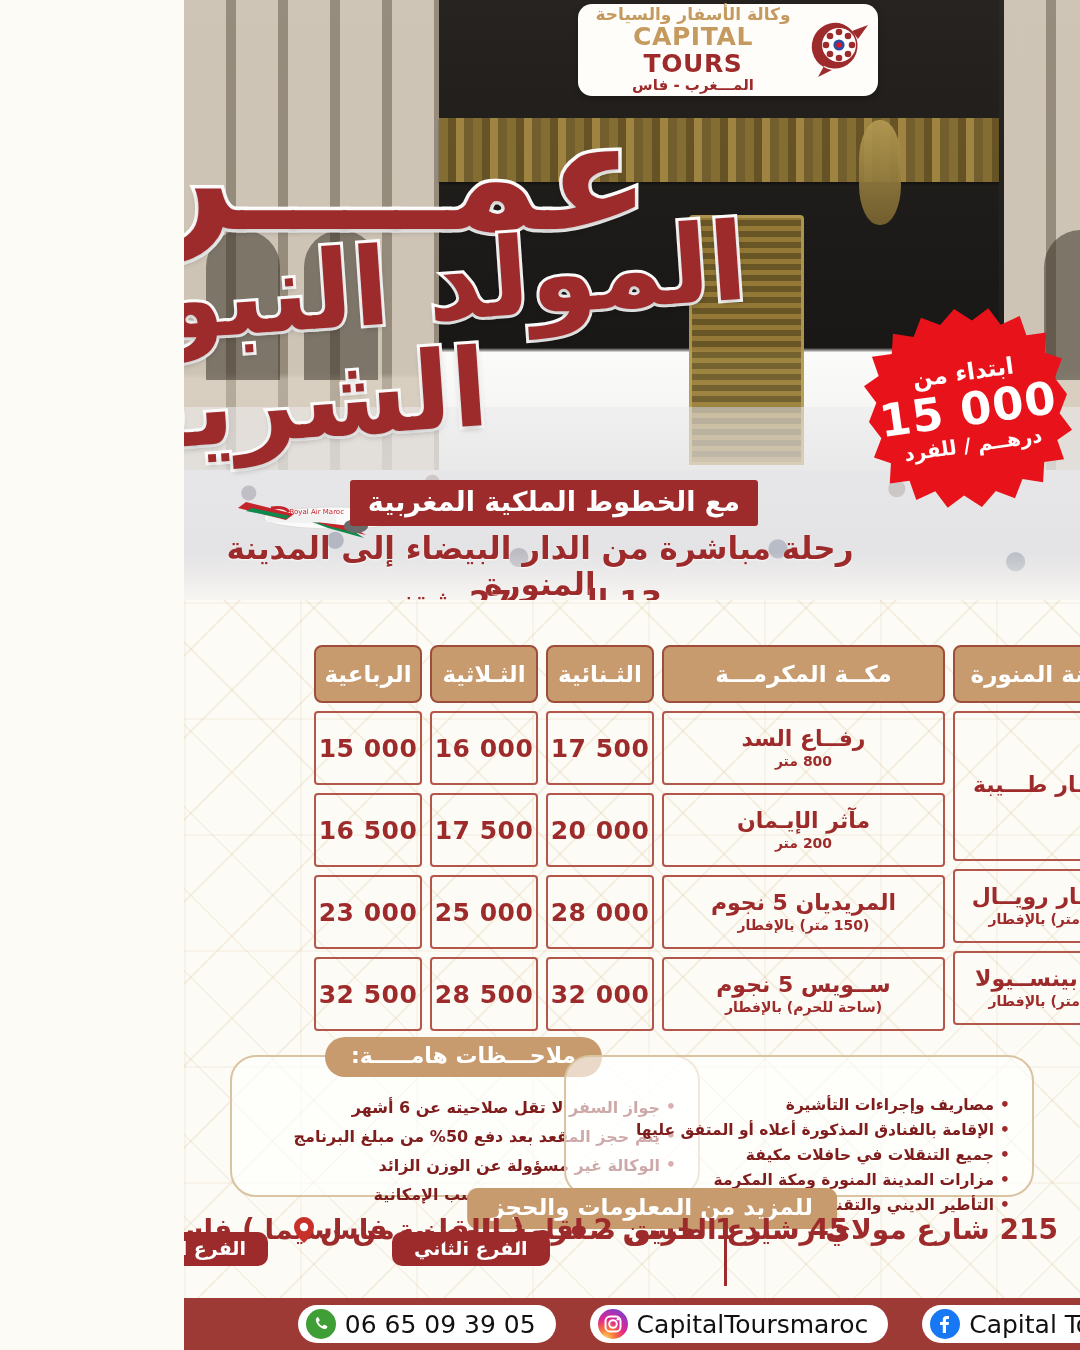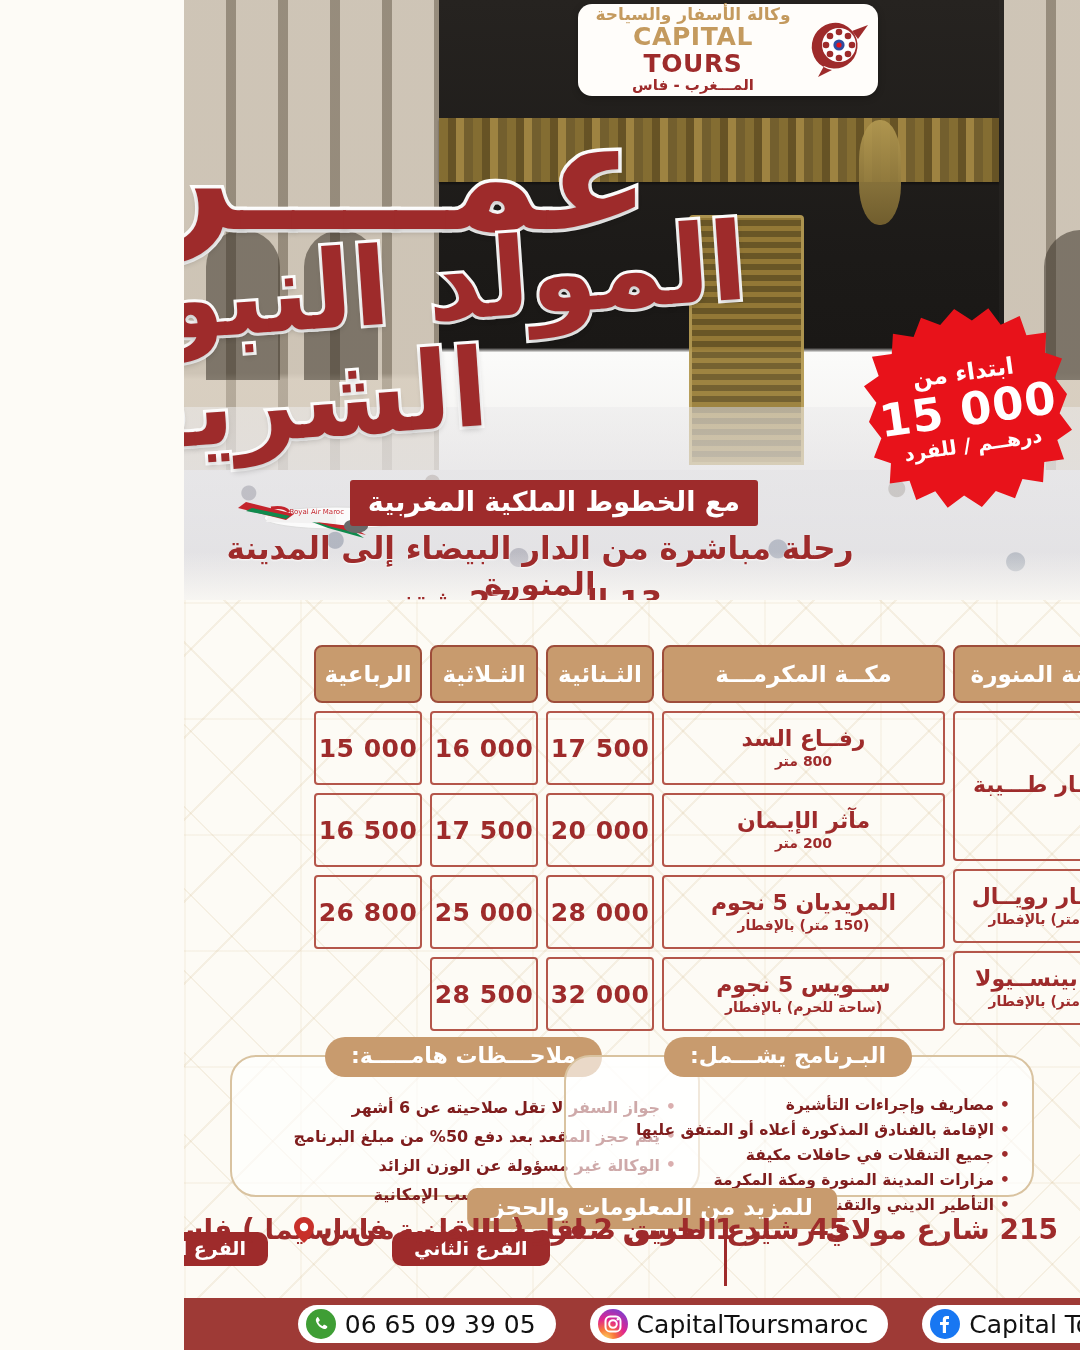--- a/index.html
+++ b/index.html
@@ -437,39 +437,41 @@
       </div>
 
       <div class="col-stack col-quad">
         <div class="cell cell-h1">
             <span class="price">15 000</span>
           </div>
         <div class="cell cell-h1">
             <span class="price">16 500</span>
           </div>
         <div class="cell cell-h1">
-            <span class="price">26 800</span>
+            <span class="price">23 000</span>
+          </div>
+        <div class="cell cell-h1">
+            <span class="price">32 500</span>
           </div>
       </div>
 
     </div>
   </div>
 
   <div class="infobox box-notes">
     <div class="box-title">ملاحـــظات هامـــــة:</div>
     <ul class="bullets">
       <li>جواز السفر لا تقل صلاحيته عن 6 أشهر</li>
       <li>يتم حجز المقعد بعد دفع 50% من مبلغ البرنامج</li>
       <li>الوكالة غير مسؤولة عن الوزن الزائد</li>
       <li>حجز الروضة الشريفة حسب الإمكانية</li>
     </ul>
   </div>
 
   <div class="infobox box-program">
-    <div class="box-title">البـرنامج يشـــمل:</div>
     <ul class="bullets">
       <li>مصاريف وإجراءات التأشيرة</li>
       <li>الإقامة بالفنادق المذكورة أعلاه أو المتفق عليها</li>
       <li>جميع التنقلات في حافلات مكيفة</li>
       <li>مزارات المدينة المنورة ومكة المكرمة</li>
       <li>التأطير الديني والتقني.</li>
     </ul>
   </div>
 
   <div class="book-banner">للمزيد من المعلومات والحجز</div>

